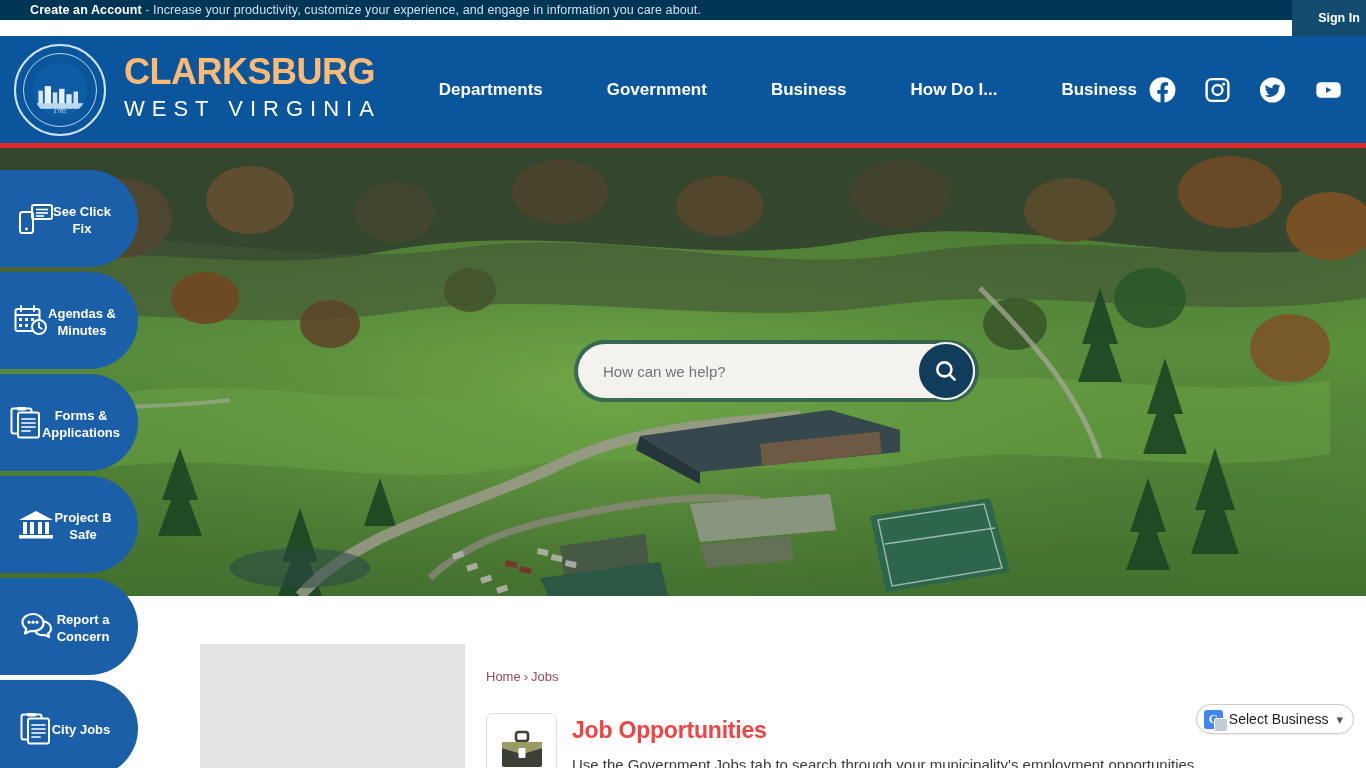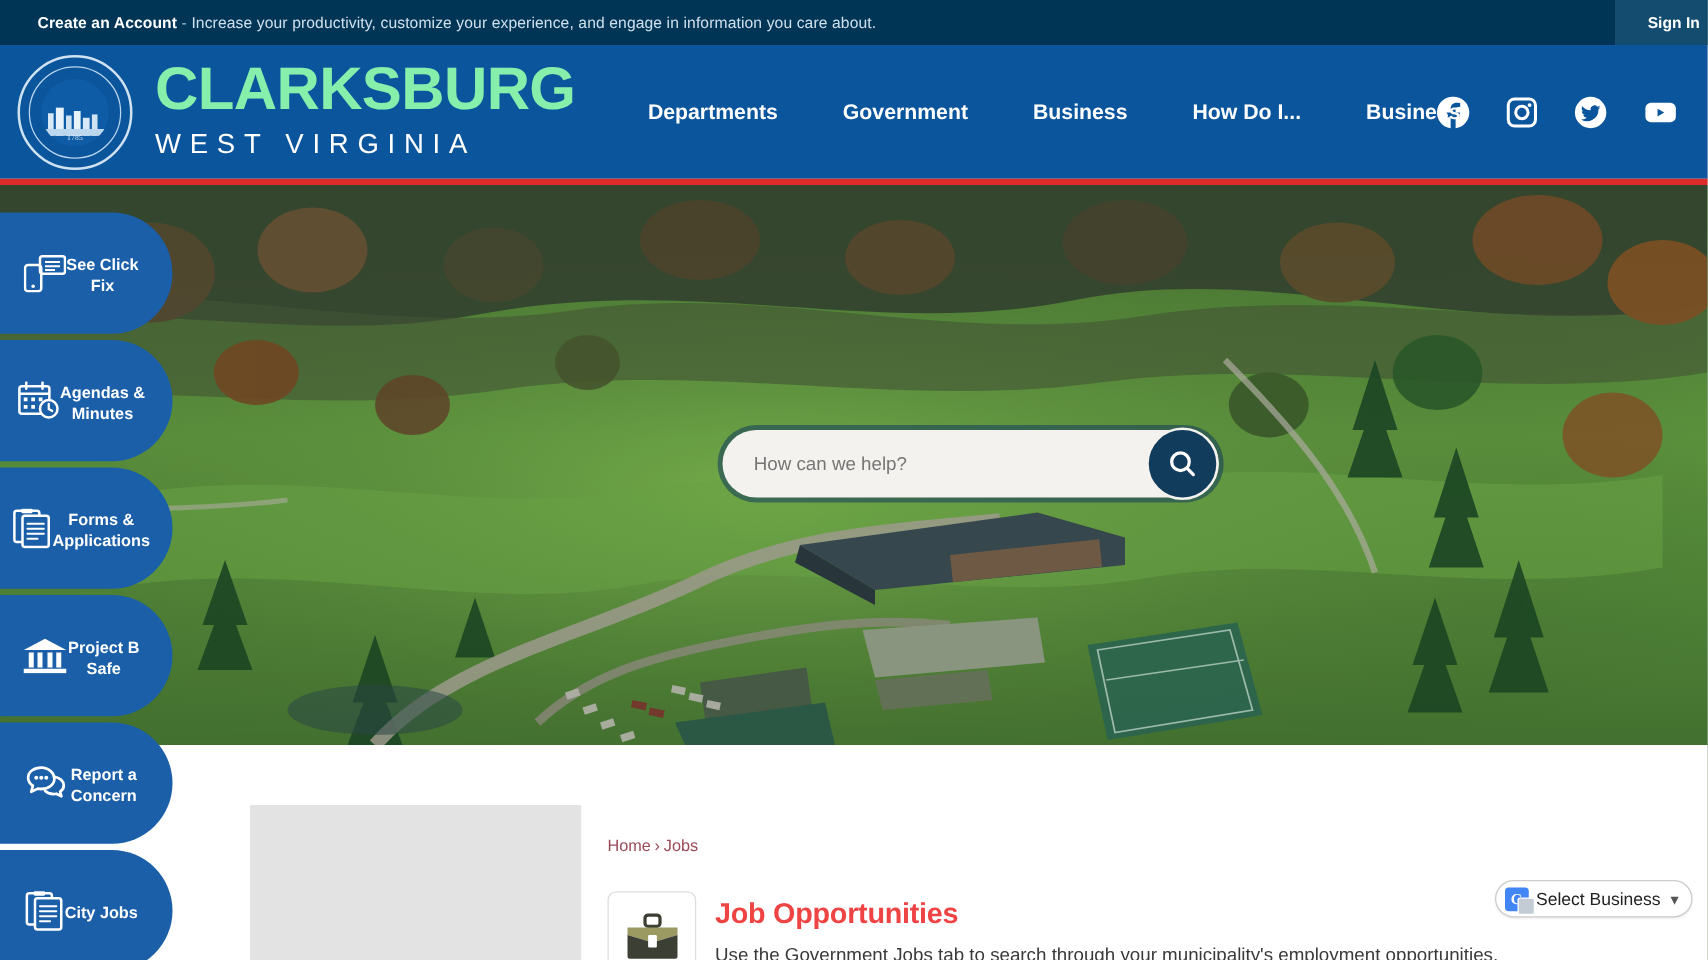--- a/index.html
+++ b/index.html
@@ -6,21 +6,21 @@
   html, body {
     width: 1366px; height: 768px;
     overflow: hidden;
     font-family: "Liberation Sans", sans-serif;
     background: #ffffff;
   }
 
   
   .topbar {
     position: absolute; top: 0; left: 0;
-    width: 1366px; height: 36px;
+    width: 1366px; height: 20px;
     background: #003556;
     display: flex; align-items: center;
   }
   .topbar-msg {
     margin-left: 30px;
     font-size: 12.5px;
     color: #cfe0ec;
     letter-spacing: .1px;
     white-space: nowrap;
   }
@@ -67,29 +67,29 @@
   }
   .seal-sky { position: absolute; inset: 0; background: #0e5ca6; }
   .seal-bldg { position: absolute; width: 100%; height: 56%; bottom: 12%; }
   .seal-txt {
     position: absolute; bottom: 3px; width: 100%; text-align: center;
     font-family: "Liberation Serif", serif;
     font-size: 6px; color: #d7e8f7; letter-spacing: .2px;
   }
   .brand-text { margin-left: 18px; }
   .brand-title {
-    font-size: 48px; font-weight: 700; color: #86efac;
+    font-size: 36px; font-weight: 700; color: #fdba74;
     letter-spacing: -0.5px; line-height: 1.0;
   }
   .brand-sub {
     font-size: 22px; color: #ffffff; letter-spacing: 7px;
     font-weight: 300; line-height: 1.5; margin-top: 2px;
   }
   .mainnav {
-    display: flex; align-items: center; gap: 0;
+    display: flex; align-items: center; gap: 12px;
     margin-left: 32px;
   }
   .navitem {
     color: #ffffff; font-size: 17px; font-weight: 700;
     padding: 8px 26px; cursor: pointer; white-space: nowrap;
   }
   .social {
     position: absolute; right: 22px; top: 50%;
     transform: translateY(-50%);
     display: flex; align-items: center; gap: 26px;

